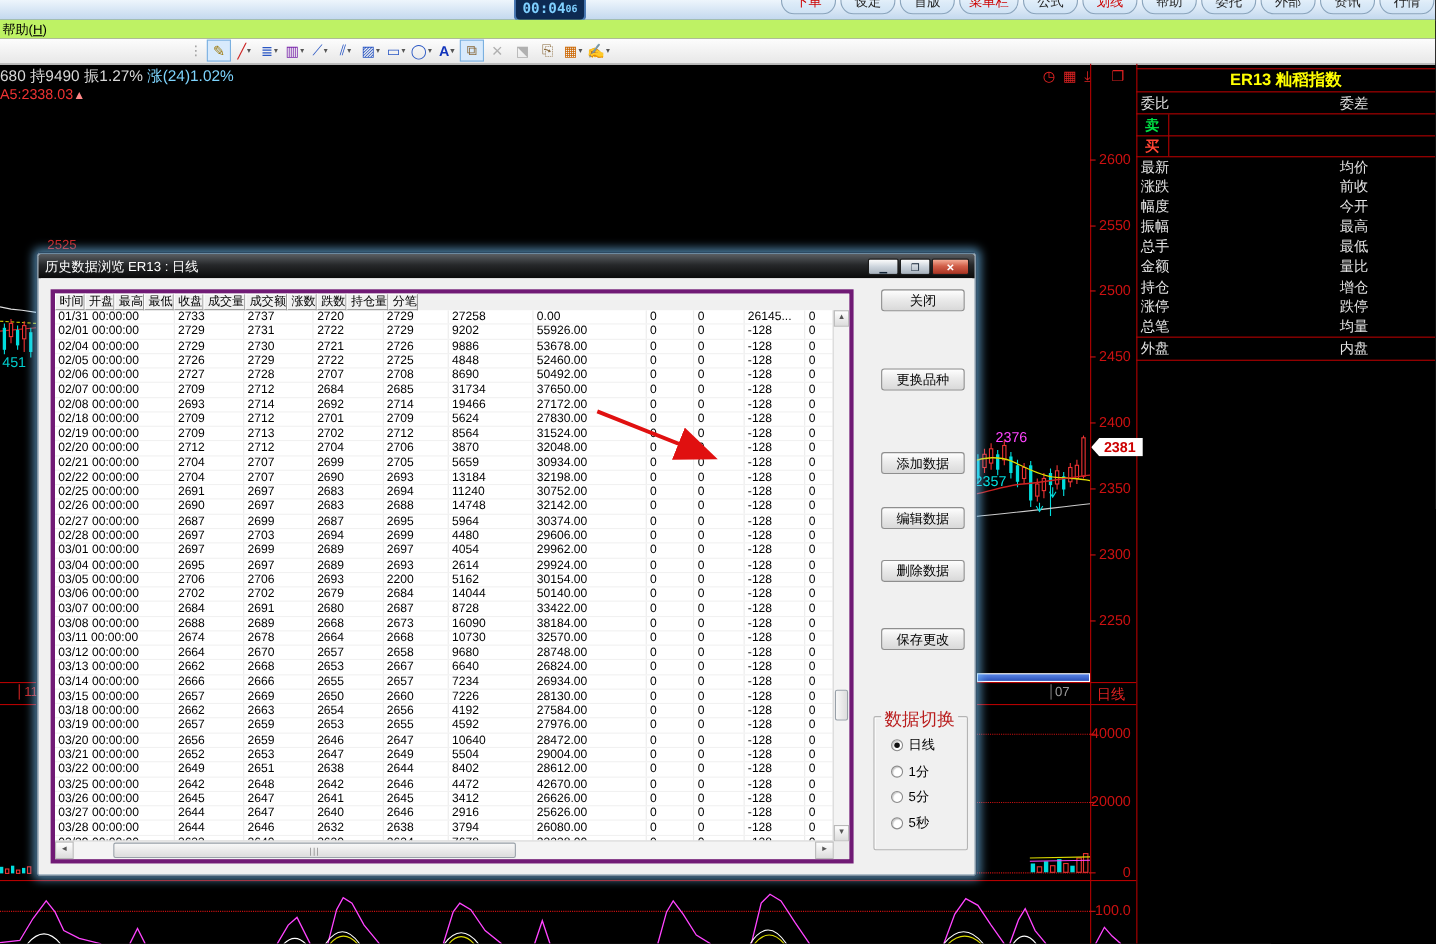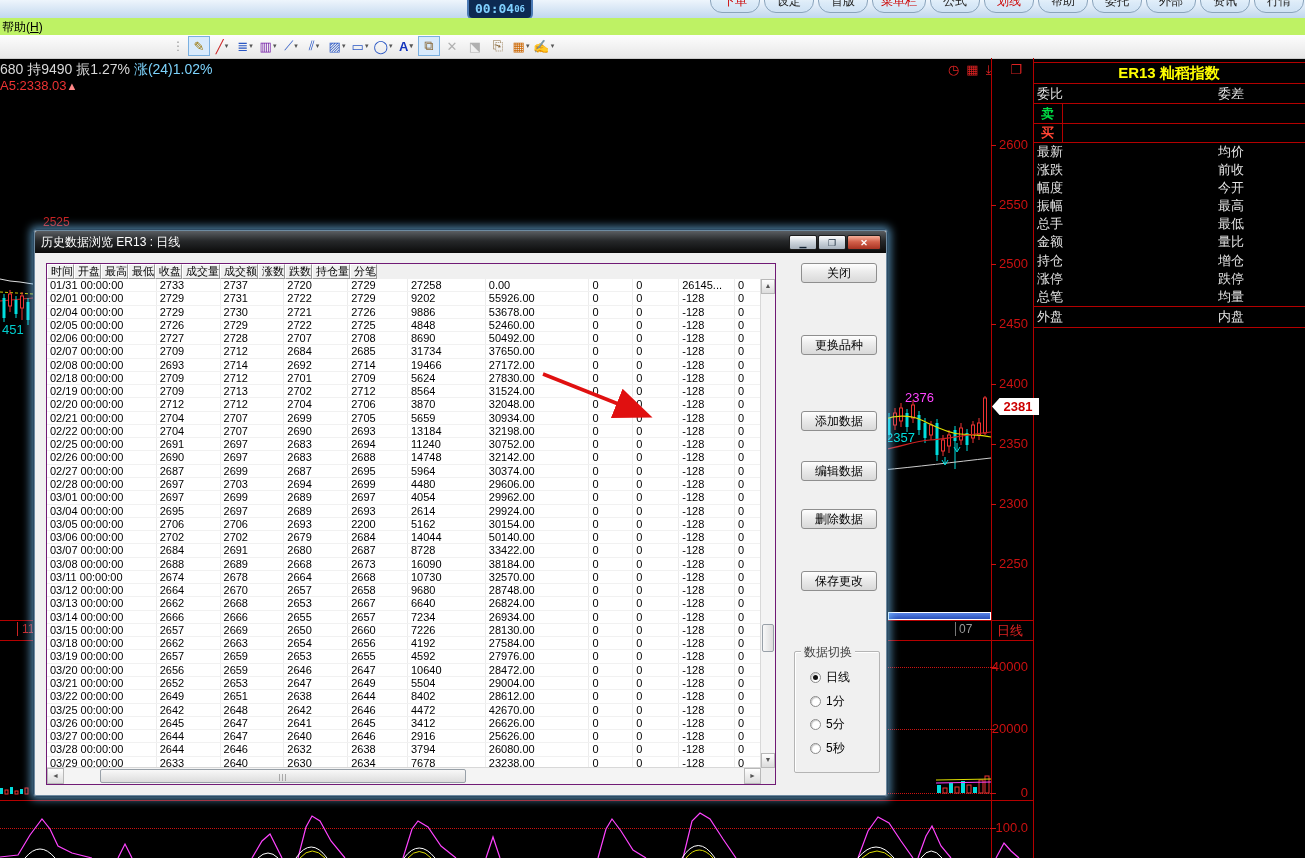--- a/index.html
+++ b/index.html
@@ -76,21 +76,21 @@
   .dlg-tb{position:absolute;left:1px;top:1px;right:1px;height:22px;border-radius:2px 2px 0 0;
           background:linear-gradient(#5a5e62,#26282a 45%,#0a0a0a);color:#fff;font-size:12px;
           line-height:22px;padding-left:6px;}
   .cap{position:absolute;top:4px;right:5px;display:flex;gap:1px;}
   .capbtn{width:28px;height:15px;border:1px solid #1c1c1c;border-radius:2px;
           background:linear-gradient(#fdfdfd,#ccd4dc 50%,#a8b2bd);display:flex;align-items:center;
           justify-content:center;font-size:9px;color:#123;box-sizing:border-box;}
   .capbtn.close{width:34px;background:linear-gradient(#f6b09a,#d2604a 45%,#a93322);color:#fff;font-weight:bold;}
   .dlg-body{position:absolute;left:3px;top:23px;right:3px;bottom:3px;background:#f0f0f0;}
   .grid{position:absolute;left:9px;top:10px;width:730px;height:522px;background:#fff;
-        border:1px solid #701a75;box-sizing:border-box;}
+        border:4px solid #701a75;box-sizing:border-box;}
   .ghead{display:flex;height:15px;background:#f0f0f0;}
   .gh{font-size:11px;line-height:13px;padding-left:3px;box-sizing:border-box;white-space:nowrap;
       overflow:hidden;border-right:1px solid #9a9a9a;border-bottom:1px solid #9a9a9a;
       border-top:1px solid #fff;border-left:1px solid #fff;color:#000;}
   .gbody{position:absolute;left:0;top:15px;right:14px;bottom:16px;overflow:hidden;}
   .tr{display:flex;height:13.27px;box-sizing:border-box;border-bottom:1px solid #f1f1f1;}
   .td{font-size:11px;line-height:12px;padding-left:3px;box-sizing:border-box;white-space:nowrap;
       overflow:hidden;border-right:1px solid #ececec;color:#000;}
   .w0{width:110px;} .w1{width:64px;} .w2{width:64px;} .w3{width:64px;} .w4{width:60px;}
   .w5{width:78px;} .w6{width:104px;} .w7{width:44px;} .w8{width:46px;} .w9{width:56px;} .w10{width:26px;}
@@ -106,21 +106,21 @@
   .hsb .lf{left:0;} .hsb .rt{right:0;}
   .hsb .thumb{position:absolute;left:53px;width:364px;top:1px;bottom:1px;border:1px solid #98a0a8;
        border-radius:2px;background:linear-gradient(#f8f8f8,#dddddd);text-align:center;
        font-size:8px;color:#888;line-height:13px;letter-spacing:1px;}
   .corner{position:absolute;right:0;bottom:0;width:14px;height:16px;background:#ececec;}
   .dbtn{position:absolute;left:764px;width:76px;height:20px;font-size:12px;color:#000;text-align:center;
         line-height:19px;background:linear-gradient(#fefefe,#ebebeb 45%,#d9d9d9);
         border:1px solid #8e8e8e;border-radius:3px;box-sizing:border-box;}
   .grp{position:absolute;left:757px;top:398px;width:84px;height:120px;border:1px solid #b4b4b4;
        border-radius:2px;box-shadow:inset 1px 1px 0 #fff;}
-  .grp-label{position:absolute;left:6px;top:-8px;background:#f0f0f0;padding:0 3px;font-size:12px;color:#404040;}
+  .grp-label{position:absolute;left:6px;top:-8px;background:#f0f0f0;padding:0 3px;font-size:16px;color:#b91c1c;}
   .radios{position:absolute;left:0;top:14px;right:0;}
   .radio-row{display:flex;align-items:center;gap:5px;height:23.5px;padding-left:15px;font-size:12px;color:#000;}
   .rb{width:11px;height:11px;border-radius:50%;background:#fff;border:1px solid #8a8a8a;
       box-shadow:inset 1px 1px 1px #c8c8c8;box-sizing:border-box;flex:0 0 auto;}
   .radio-row.sel .rb{position:relative;}
   .radio-row.sel .rb::after{content:"";position:absolute;left:2px;top:2px;width:5px;height:5px;
       background:#111;border-radius:50%;}
   .overlay{position:absolute;left:0;top:0;z-index:9;pointer-events:none;}
   svg{display:block;}
 </style>

